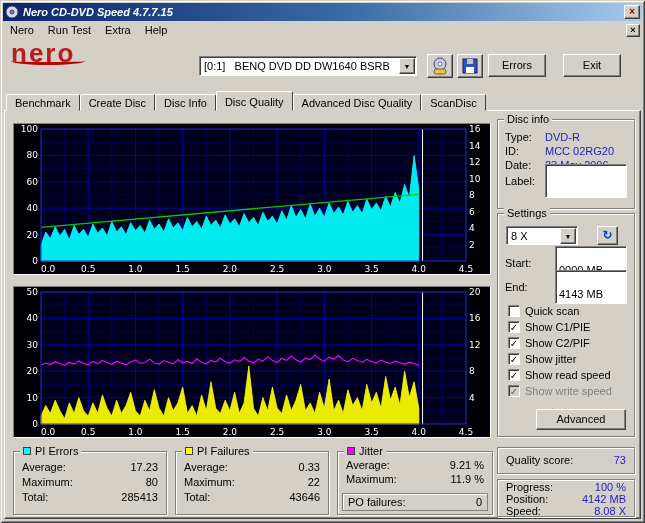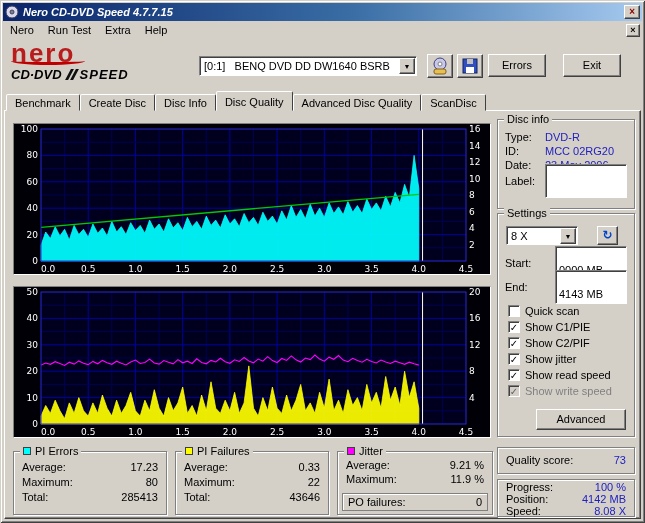--- a/index.html
+++ b/index.html
@@ -90,26 +90,20 @@
     <span class="menu-item">Extra</span>
     <span class="menu-item">Help</span>
     <span class="menu-spacer"></span>
     <span class="menu-close">×</span>
   </div>
 
   <div class="toolbar">
     <div class="logo">
       <div class="logo-nero">nero</div>
       <div class="logo-swoosh"></div>
-      <div class="logo-sub">
-        <span>CD·DVD</span>
-        <span class="logo-bar first"></span>
-        <span class="logo-bar"></span>
-        <span class="logo-speed">SPEED</span>
-      </div>
     </div>
     <div class="combo">
       <span class="combo-text">[0:1]   BENQ DVD DD DW1640 BSRB</span>
       <span class="combo-arrow">▼</span>
     </div>
     <div class="tool-btn" style="left:424px;">
       <svg width="18" height="18">
         <circle cx="9" cy="7" r="6" fill="#c8c8e8" stroke="#404080"></circle>
         <circle cx="9" cy="7" r="2" fill="#fff" stroke="#808080"></circle>
         <rect x="3" y="12" width="12" height="5" rx="2" fill="#e8c050" stroke="#806020"></rect>

